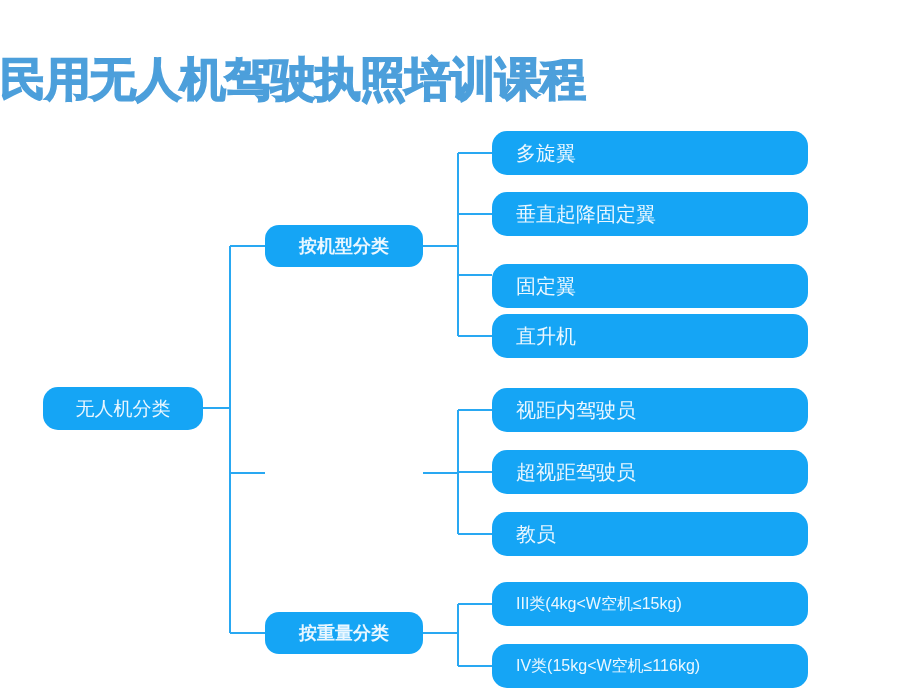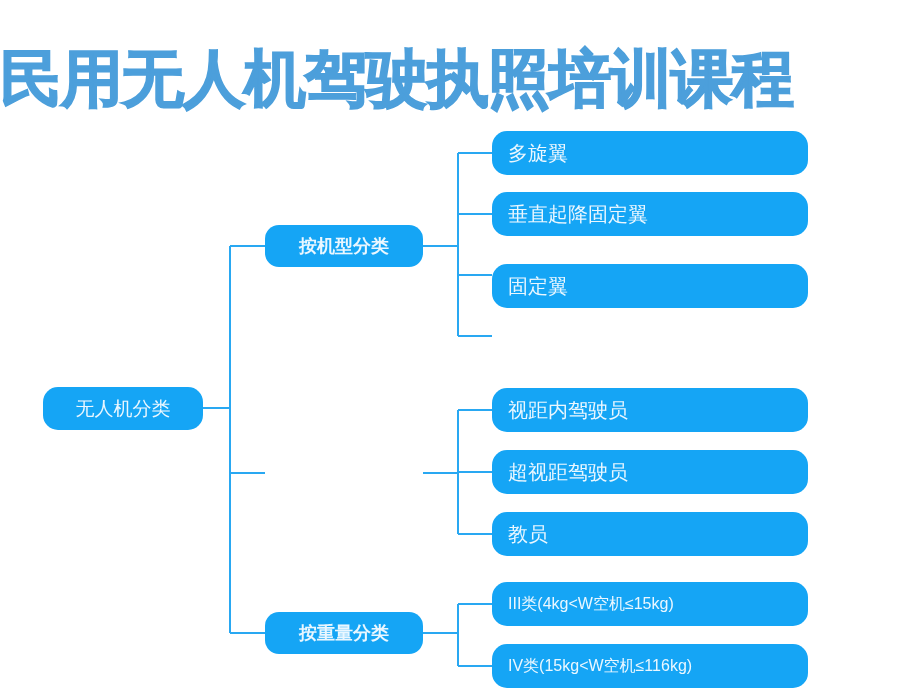--- a/index.html
+++ b/index.html
@@ -19,23 +19,23 @@
     height: 700px;
     background: #ffffff;
   }
 
   
   #title {
     position: absolute;
     left: 0;
     top: 44px;
     width: 764px;
-    text-align: right;
+    text-align: left;
     color: #4C9FDB;
-    font-size: 62px;
+    font-size: 46px;
     line-height: 70px;
     font-weight: 700;
     letter-spacing: -1px;
     white-space: nowrap;
     font-family: "DejaVu Sans", "Liberation Sans", sans-serif;
     -webkit-text-stroke: 1.6px #4C9FDB;
   }
 
   
   #connectors {
@@ -84,21 +84,21 @@
   .node.branch.b0 { top: 225px; }
   .node.branch.b1 { top: 452px; }
   .node.branch.b2 { top: 612px; }
 
   .node.leaf {
     left: 492px;
     width: 316px;
     height: 44px;
     border-radius: 15px;
     justify-content: flex-start;
-    padding-left: 16px;
+    padding-left: 24px;
     font-size: 20px;
   }
   .node.leaf.small {
     font-size: 16px;
   }
 
   
   .leaf-l0 { top: 131px; }
   .leaf-l1 { top: 192px; }
   .leaf-l2 { top: 264px; }
@@ -158,20 +158,23 @@
 
   <div class="node leaf leaf-l0">
     <span>多旋翼</span>
   </div>
   <div class="node leaf leaf-l1">
     <span>垂直起降固定翼</span>
   </div>
   <div class="node leaf leaf-l2">
     <span>固定翼</span>
   </div>
+  <div class="node leaf leaf-l3">
+    <span>直升机</span>
+  </div>
 
   <div class="node leaf leaf-l4">
     <span>视距内驾驶员</span>
   </div>
   <div class="node leaf leaf-l5">
     <span>超视距驾驶员</span>
   </div>
   <div class="node leaf leaf-l6">
     <span>教员</span>
   </div>

